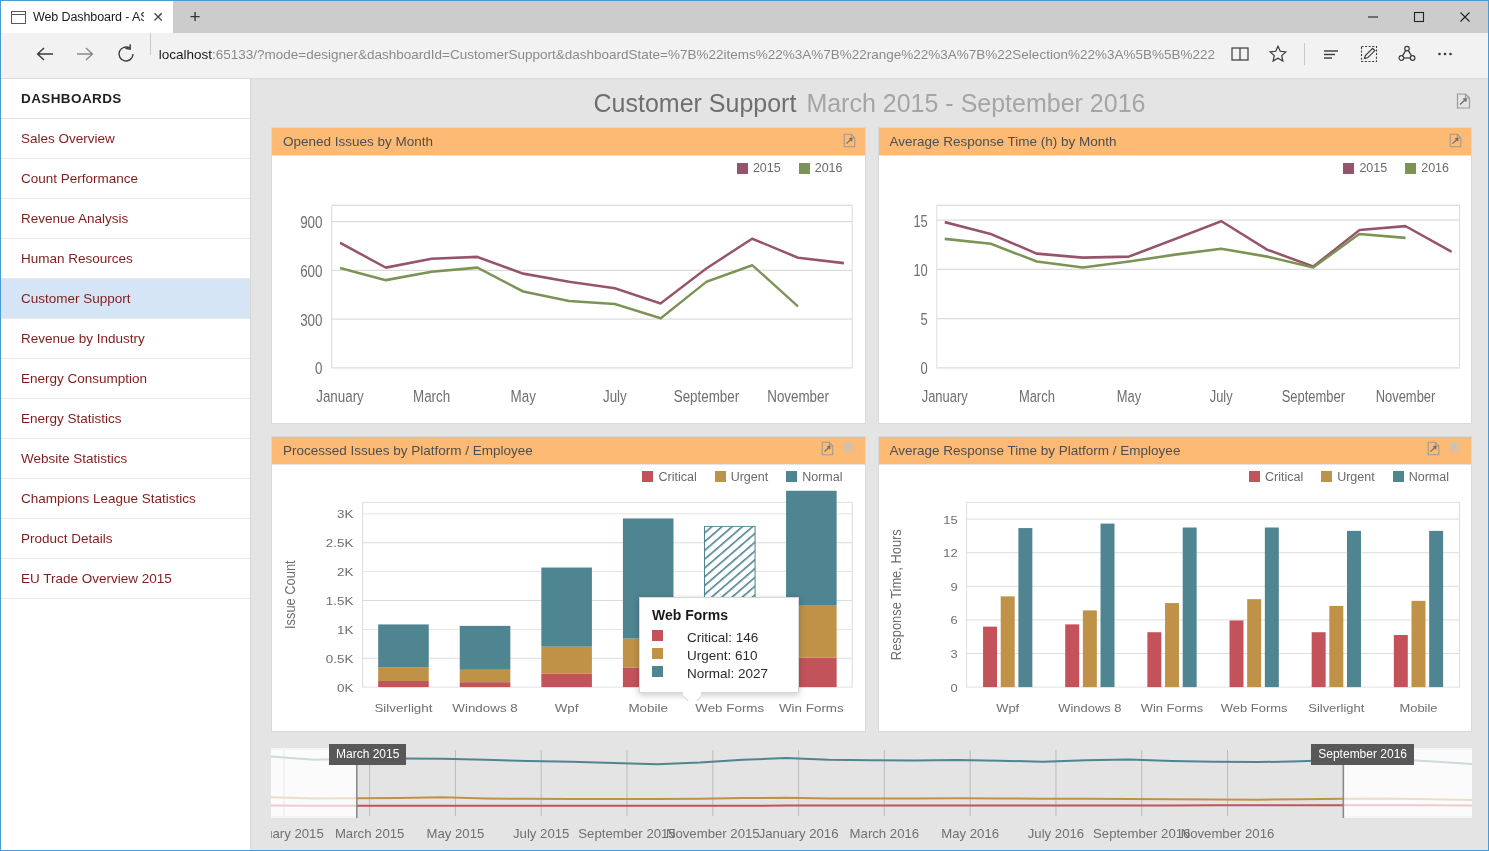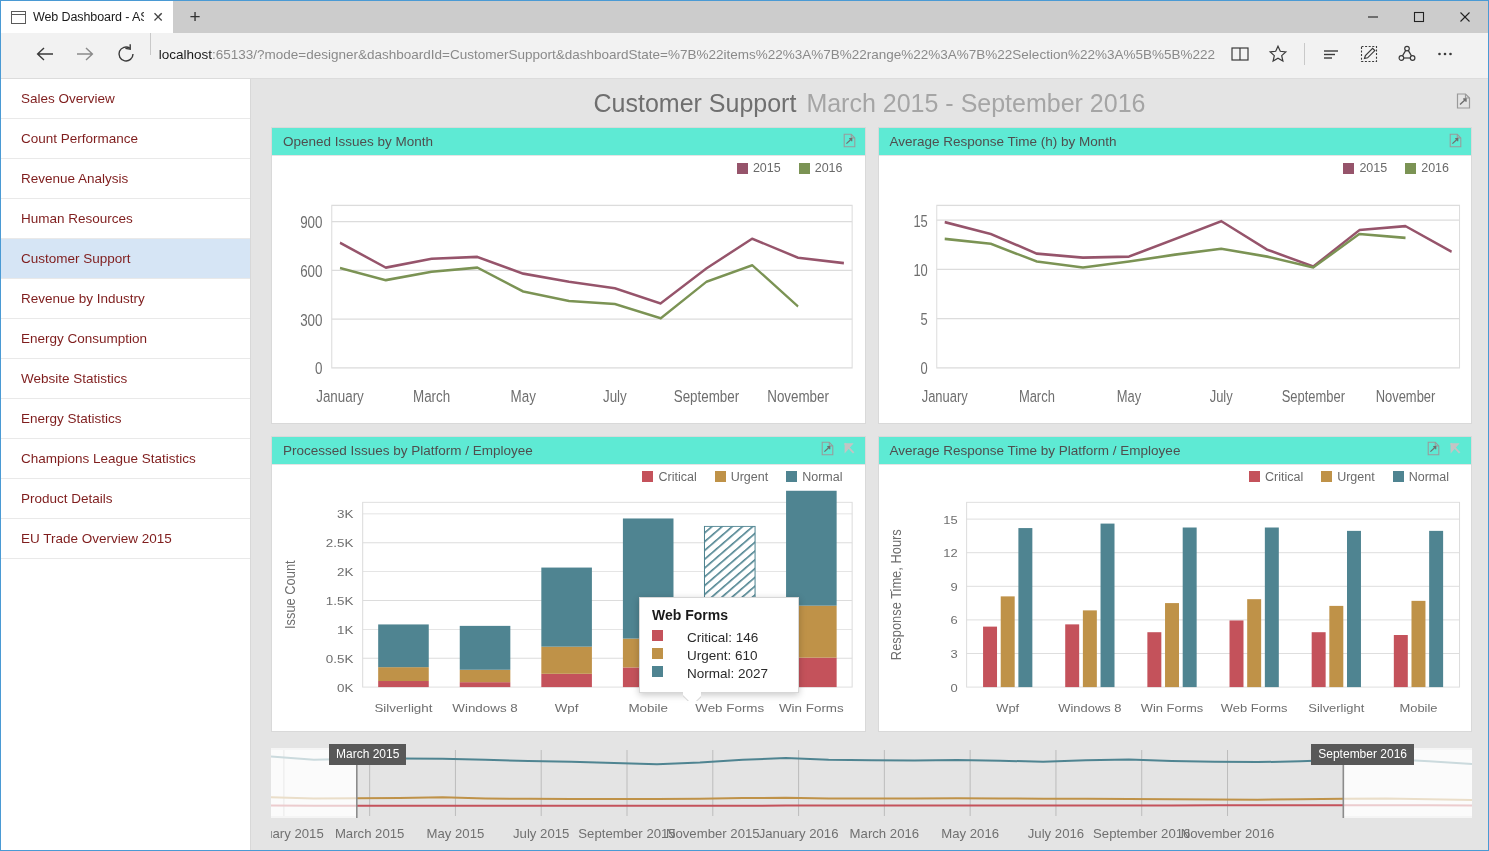--- a/index.html
+++ b/index.html
@@ -132,21 +132,21 @@
   .grid {
     flex: 1 1 auto; display: grid;
     grid-template-columns: 1fr 1fr; grid-template-rows: 1fr 1fr;
     gap: 12px; padding: 0 16px 0 20px; min-height: 0;
   }
   .panel {
     background: #ffffff; border: 1px solid #d9d9d9;
     display: flex; flex-direction: column; min-height: 0; min-width: 0;
   }
   .panel-head {
-    height: 28px; flex: 0 0 28px; background: #5eead4;
+    height: 28px; flex: 0 0 28px; background: #fdba74;
     border-bottom: 1px solid #e4e4e4;
     display: flex; align-items: center; padding: 0 8px 0 11px;
     font-size: 13.5px; color: #4f4f4f;
   }
   .panel-head .ptitle { flex: 1 1 auto; }
   .panel-head .pacts { display: flex; align-items: center; gap: 7px; }
   .panel-body { flex: 1 1 auto; position: relative; min-height: 0; padding: 4px 6px 4px 4px; }
 
   .legend {
     position: absolute; right: 22px; top: 5px;
@@ -289,20 +289,21 @@
           <circle cx="11" cy="11" r="1.3" fill="#3a3a3a"></circle>
           <circle cx="16.5" cy="11" r="1.3" fill="#3a3a3a"></circle>
         </svg>
       </div>
     </div>
   </div>
 
   <div class="page">
 
     <div class="sidebar">
+      <div class="sb-head">DASHBOARDS</div>
       <div class="sb-list">
         <div class="sb-item">
             <span>Sales Overview</span>
           </div>
         <div class="sb-item">
             <span>Count Performance</span>
           </div>
         <div class="sb-item">
             <span>Revenue Analysis</span>
           </div>
@@ -312,24 +313,24 @@
         <div class="sb-item active">
             <span>Customer Support</span>
           </div>
         <div class="sb-item">
             <span>Revenue by Industry</span>
           </div>
         <div class="sb-item">
             <span>Energy Consumption</span>
           </div>
         <div class="sb-item">
+            <span>Energy Statistics</span>
+          </div>
+        <div class="sb-item">
             <span>Website Statistics</span>
-          </div>
-        <div class="sb-item">
-            <span>Energy Statistics</span>
           </div>
         <div class="sb-item">
             <span>Champions League Statistics</span>
           </div>
         <div class="sb-item">
             <span>Product Details</span>
           </div>
         <div class="sb-item">
             <span>EU Trade Overview 2015</span>
           </div>

